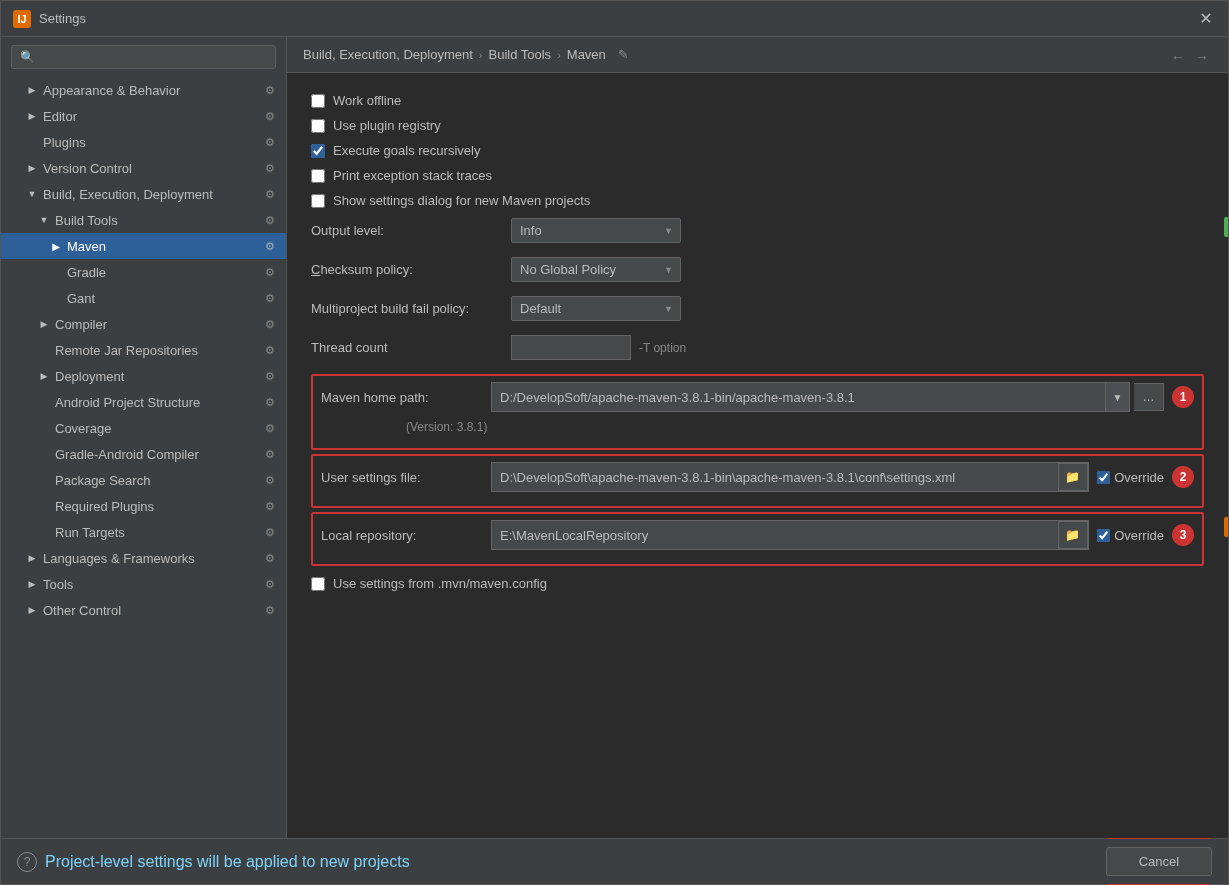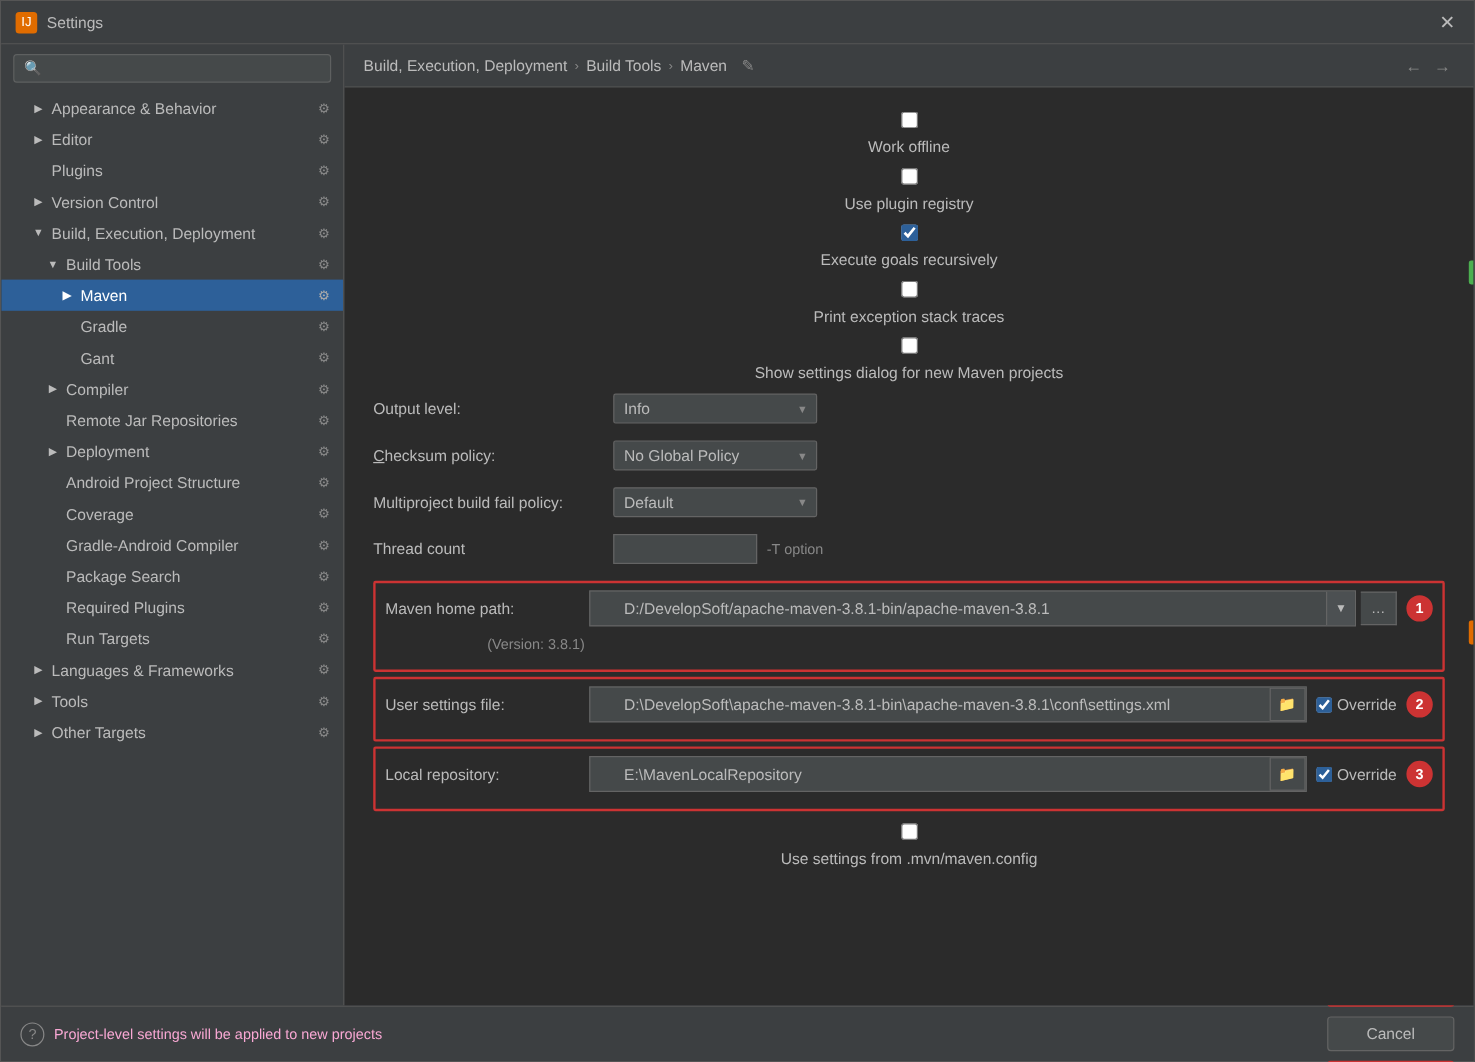--- a/index.html
+++ b/index.html
@@ -1,21 +1,21 @@
 <!DOCTYPE html>
 <html><head>
   <meta charset="utf-8">
   <style>
     * { box-sizing: border-box; margin: 0; padding: 0; }
     body { font-family: 'Segoe UI', Arial, sans-serif; font-size: 13px; background: #3c3f41; color: #bbbbbb; width: 1229px; height: 885px; overflow: hidden; }
 
     .window { width: 1229px; height: 885px; background: #3c3f41; display: flex; flex-direction: column; border: 1px solid #555; }
 
     .title-bar { height: 36px; background: #3c3f41; display: flex; align-items: center; padding: 0 12px; border-bottom: 1px solid #555; flex-shrink: 0; }
-    .title-bar-icon { width: 18px; height: 18px; margin-right: 8px; background: #e06c00; border-radius: 3px; display: flex; align-items: center; justify-content: center; color: white; font-size: 11px; font-weight: normal; }
+    .title-bar-icon { width: 18px; height: 18px; margin-right: 8px; background: #e06c00; border-radius: 3px; display: flex; align-items: center; justify-content: center; color: white; font-size: 11px; font-weight: bold; }
     .title-bar-text { color: #bbbbbb; font-size: 13px; flex: 1; }
     .title-bar-close { width: 20px; height: 20px; cursor: pointer; display: flex; align-items: center; justify-content: center; color: #bbbbbb; font-size: 16px; }
 
     .main-area { display: flex; flex: 1; overflow: hidden; }
 
     
     .sidebar { width: 286px; background: #3c3f41; border-right: 1px solid #555; display: flex; flex-direction: column; flex-shrink: 0; overflow-y: auto; }
 
     .search-box { padding: 8px 10px; }
     .search-input { width: 100%; background: #45494a; border: 1px solid #5e6060; color: #bbbbbb; padding: 4px 8px; border-radius: 3px; font-size: 12px; outline: none; }
@@ -39,58 +39,58 @@
     .breadcrumb-item { color: #bbbbbb; font-size: 13px; cursor: pointer; }
     .breadcrumb-sep { color: #888; font-size: 11px; }
     .breadcrumb-current { color: #bbbbbb; }
     .breadcrumb-edit { margin-left: 6px; color: #888; cursor: pointer; }
 
     .nav-arrows { margin-left: auto; display: flex; gap: 4px; }
     .nav-arrow { width: 20px; height: 20px; color: #888; display: flex; align-items: center; justify-content: center; cursor: pointer; font-size: 14px; }
 
     .settings-content { flex: 1; overflow-y: auto; padding: 20px 24px; }
 
-    .checkbox-row { display: flex; align-items: center; margin-bottom: 10px; gap: 8px; flex-direction: column; }
+    .checkbox-row { display: flex; align-items: center; margin-bottom: 10px; gap: 8px; }
     .checkbox-row input[type="checkbox"] { width: 14px; height: 14px; accent-color: #2d6099; flex-shrink: 0; }
     .checkbox-label { color: #bbbbbb; font-size: 13px; }
 
     .form-row { display: flex; align-items: center; margin-bottom: 14px; }
     .form-label { width: 200px; color: #bbbbbb; font-size: 13px; flex-shrink: 0; }
     .form-label .underline { text-decoration: underline; }
 
     .select-dropdown { background: #45494a; border: 1px solid #646464; color: #bbbbbb; padding: 4px 8px; font-size: 13px; border-radius: 2px; min-width: 160px; cursor: pointer; appearance: none; -webkit-appearance: none; display: flex; align-items: center; position: relative; }
     select.select-dropdown { padding-right: 24px; background-image: none; }
     .dropdown-wrapper { position: relative; display: inline-flex; align-items: center; }
     .dropdown-wrapper select { background: #45494a; border: 1px solid #646464; color: #bbbbbb; padding: 4px 28px 4px 8px; font-size: 13px; border-radius: 2px; min-width: 170px; cursor: pointer; -webkit-appearance: none; outline: none; }
     .dropdown-wrapper::after { content: '▼'; position: absolute; right: 8px; top: 50%; transform: translateY(-50%); color: #888; font-size: 9px; pointer-events: none; }
 
     .thread-count-input { background: #45494a; border: 1px solid #646464; color: #bbbbbb; padding: 4px 8px; font-size: 13px; width: 120px; outline: none; }
     .t-option-label { margin-left: 8px; color: #888; font-size: 12px; text-align: center; }
 
     .path-row { display: flex; align-items: center; margin-bottom: 8px; }
     .path-label { width: 170px; color: #bbbbbb; font-size: 13px; flex-shrink: 0; }
-    .path-input-wrapper { flex: 1; display: flex; align-items: center; border: 1px solid #646464; background: #45494a; padding-left: 20px; }
+    .path-input-wrapper { flex: 1; display: flex; align-items: center; border: 1px solid #646464; background: #45494a; }
     .path-input { flex: 1; background: transparent; border: none; color: #bbbbbb; padding: 5px 8px; font-size: 13px; outline: none; }
     .path-dropdown-btn { width: 24px; height: 28px; background: #4c5052; border: none; border-left: 1px solid #646464; color: #bbbbbb; cursor: pointer; display: flex; align-items: center; justify-content: center; font-size: 10px; }
     .path-browse-btn { width: 30px; height: 28px; background: #45494a; border: 1px solid #646464; border-left: none; color: #bbbbbb; cursor: pointer; display: flex; align-items: center; justify-content: center; font-size: 12px; }
 
     .version-text { margin-left: 85px; color: #888; font-size: 12px; margin-bottom: 8px; }
 
     .settings-file-row { display: flex; align-items: center; margin-bottom: 8px; }
     .override-checkbox { display: flex; align-items: center; gap: 4px; margin-left: 8px; flex-shrink: 0; }
     .override-checkbox input { accent-color: #2d6099; }
     .override-checkbox label { color: #bbbbbb; font-size: 13px; }
 
     .number-badge { display: inline-flex; align-items: center; justify-content: center; width: 22px; height: 22px; background: #cc3333; color: white; font-size: 12px; font-weight: bold; border-radius: 50%; margin-left: 8px; }
 
     
     .bottom-bar { height: 46px; background: #3c3f41; border-top: 1px solid #555; display: flex; align-items: center; padding: 0 16px; flex-shrink: 0; }
     .bottom-help { display: flex; align-items: center; gap: 8px; flex: 1; }
     .help-icon { width: 20px; height: 20px; border-radius: 50%; border: 1px solid #888; display: flex; align-items: center; justify-content: center; color: #888; font-size: 12px; cursor: pointer; }
-    .bottom-text { color: #f9a8d4; font-size: 12px; }
+    .bottom-text { color: #7dd3fc; font-size: 16px; }
     .bottom-buttons { display: flex; gap: 8px; flex-direction: column; }
 
     .btn { padding: 6px 20px; border-radius: 3px; cursor: pointer; font-size: 13px; border: none; }
     .btn-ok { background: #2d6099; color: white; border: 2px solid #cc3333; }
     .btn-cancel { background: #45494a; color: #bbbbbb; border: 1px solid #646464; }
     .btn-apply { background: #45494a; color: #bbbbbb; border: 2px solid #cc3333; }
 
     .content-wrapper { position: relative; flex: 1; display: flex; flex-direction: column; overflow: hidden; }
   </style>
 </head>
@@ -228,21 +228,21 @@
       </div>
 
       <div class="sidebar-item indent-1">
         <span class="arrow">▶</span>
         <span class="label">Tools</span>
         <span class="gear-icon">⚙</span>
       </div>
 
       <div class="sidebar-item indent-1">
         <span class="arrow">▶</span>
-        <span class="label">Other Targets</span>
+        <span class="label">Other Control</span>
         <span class="gear-icon">⚙</span>
       </div>
     </div>
 
     <div class="content-wrapper">
 
       <div class="breadcrumb-bar">
         <span class="breadcrumb-item">Build, Execution, Deployment</span>
         <span class="breadcrumb-sep">›</span>
         <span class="breadcrumb-item">Build Tools</span>

